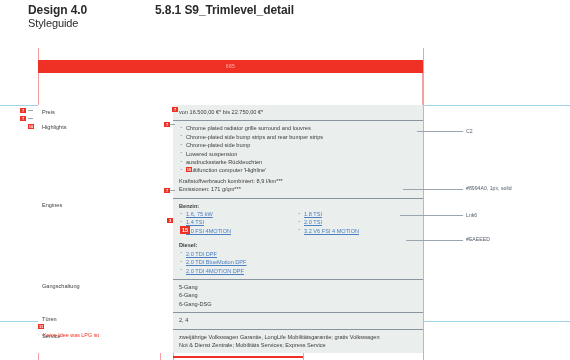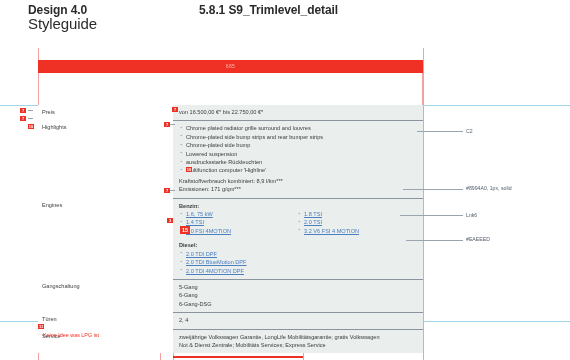--- a/index.html
+++ b/index.html
@@ -12,23 +12,23 @@
     height: 360px;
     position: relative;
     overflow: hidden;
     font-family: "Liberation Sans", sans-serif;
     color: #2b2b2b;
   }
 
   
   .header { position: absolute; top: 4px; left: 0; width: 570px; height: 34px; }
   .hdr-col-left  { position: absolute; left: 28px;  top: 0; }
-  .hdr-col-right { position: absolute; left: 155px; top: 0; margin-left: 44px; }
+  .hdr-col-right { position: absolute; left: 155px; top: 0; }
   .hdr-line1 { font-size: 12px; font-weight: bold; letter-spacing: -0.1px; line-height: 13px; white-space: nowrap; }
-  .hdr-line2 { font-size: 15px; font-weight: normal; letter-spacing: -0.1px; line-height: 13px; white-space: nowrap; }
+  .hdr-line2 { font-size: 11px; font-weight: normal; letter-spacing: -0.1px; line-height: 13px; white-space: nowrap; }
   .hdr-col-right .hdr-line1,
   .hdr-col-right .hdr-line2 { font-weight: bold; }
   .hdr-col-right .hdr-line2 { font-weight: bold; }
 
   
   .vline { position: absolute; width: 1px; background: #f5a0a0; }
   .hline { position: absolute; height: 1px; background: #9ed3e8; }
 
   
   .redbar {

